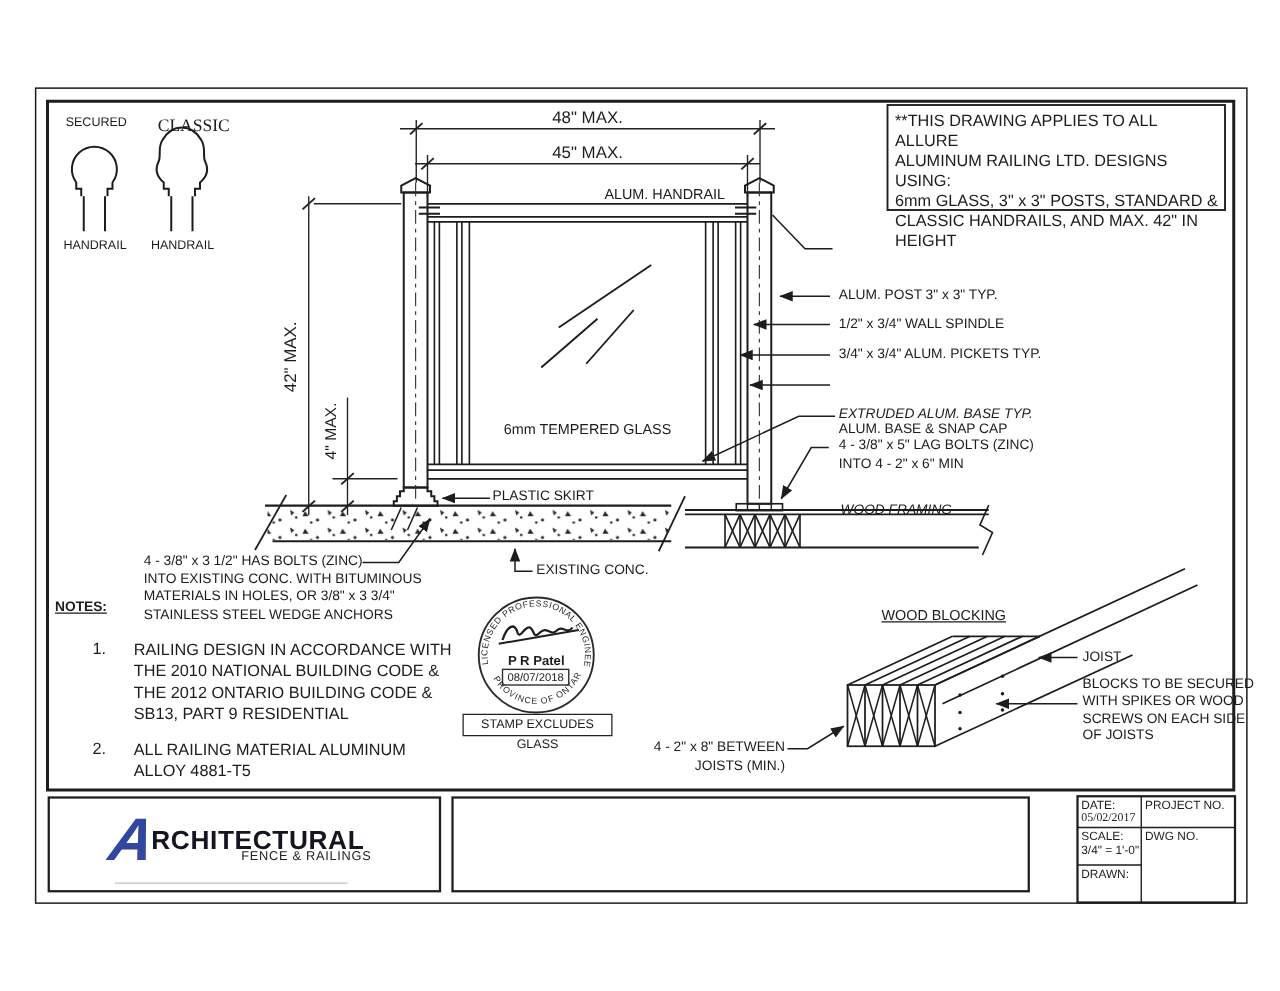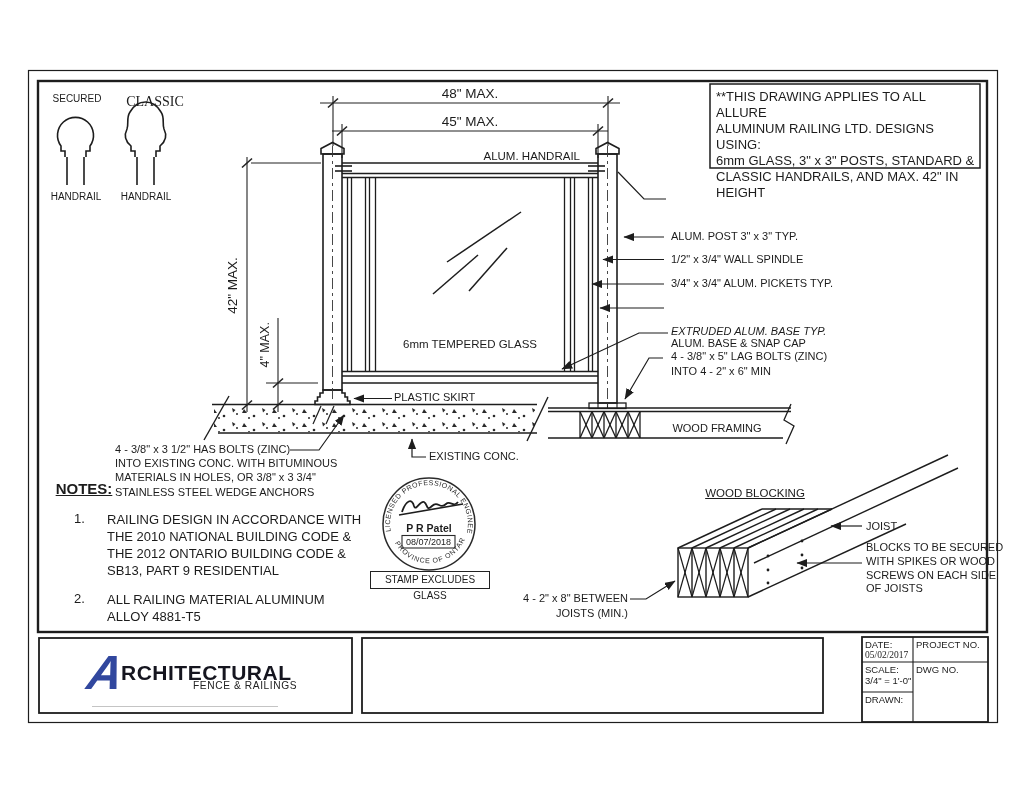--- a/index.html
+++ b/index.html
@@ -238,35 +238,35 @@
 
 <div class="t c" style="left:425px;top:86px;width:90px;font-size:13.5px;">48" MAX.</div>
 <div class="t c" style="left:425px;top:114px;width:90px;font-size:13.5px;">45" MAX.</div>
 <div class="t c rot" style="left:196px;top:277px;width:74px;font-size:13.5px;">42" MAX.</div>
 <div class="t c rot" style="left:230px;top:337px;width:72px;font-size:12.5px;">4" MAX.</div>
 
 <div class="t r" style="left:468px;top:149px;width:112px;font-size:11.5px;">ALUM. HANDRAIL</div>
 <div class="t c" style="left:398px;top:337px;width:144px;font-size:11.5px;">6mm TEMPERED GLASS</div>
 <div class="t" style="left:394px;top:391px;width:95px;font-size:11px;">PLASTIC SKIRT</div>
 <div class="t" style="left:429px;top:450px;width:110px;font-size:11px;">EXISTING CONC.</div>
-<div class="t c" style="left:659px;top:422px;width:116px;font-size:11px;">WOOD FRAMING</div>
+<div class="t c" style="left:659px;top:402px;width:116px;font-size:11px;font-style:italic;">WOOD FRAMING</div>
 
 <div class="t" style="left:671px;top:230px;width:190px;font-size:11px;">ALUM. POST 3" x 3" TYP.</div>
 <div class="t" style="left:671px;top:252.5px;width:190px;font-size:11px;">1/2" x 3/4" WALL SPINDLE</div>
 <div class="t" style="left:671px;top:277px;width:200px;font-size:11px;">3/4" x 3/4" ALUM. PICKETS TYP.</div>
 <div class="t" style="left:671px;top:301px;width:190px;font-size:11px;margin-top:36px;">ALUM. BASE &amp; SNAP CAP</div>
 <div class="t" style="left:671px;top:325px;width:200px;font-size:11px;font-style:italic;">EXTRUDED ALUM. BASE TYP.</div>
 <div class="t" style="left:671px;top:349px;width:210px;font-size:11px;line-height:14.5px;">4 - 3/8" x 5" LAG BOLTS (ZINC)
 INTO 4 - 2" x 6" MIN</div>
 <div class="t" style="left:115px;top:442px;width:250px;font-size:11px;line-height:14.2px;">4 - 3/8" x 3 1/2" HAS BOLTS (ZINC)
 INTO EXISTING CONC. WITH BITUMINOUS
 MATERIALS IN HOLES, OR 3/8" x 3 3/4"
 STAINLESS STEEL WEDGE ANCHORS</div>
 
-<div class="t b u" style="left:44px;top:480px;width:80px;font-size:15px;text-align:center;">NOTES:</div>
+<div class="t b u" style="left:44px;top:480px;width:80px;font-size:11px;">NOTES:</div>
 <div class="t" style="left:74px;top:511px;width:24px;font-size:13px;">1.</div>
 <div class="t" style="left:107px;top:511px;width:260px;font-size:13px;line-height:17px;">RAILING DESIGN IN ACCORDANCE WITH
 THE 2010 NATIONAL BUILDING CODE &amp;
 THE 2012 ONTARIO BUILDING CODE &amp;
 SB13, PART 9 RESIDENTIAL</div>
 <div class="t" style="left:74px;top:591px;width:24px;font-size:13px;">2.</div>
 <div class="t" style="left:107px;top:591px;width:260px;font-size:13px;line-height:17px;">ALL RAILING MATERIAL ALUMINUM
 ALLOY 4881-T5</div>
 
 <div class="t c u" style="left:698px;top:486px;width:114px;font-size:11.5px;">WOOD BLOCKING</div>

